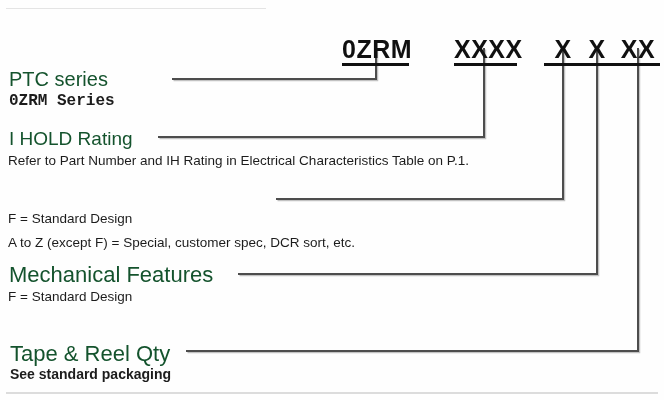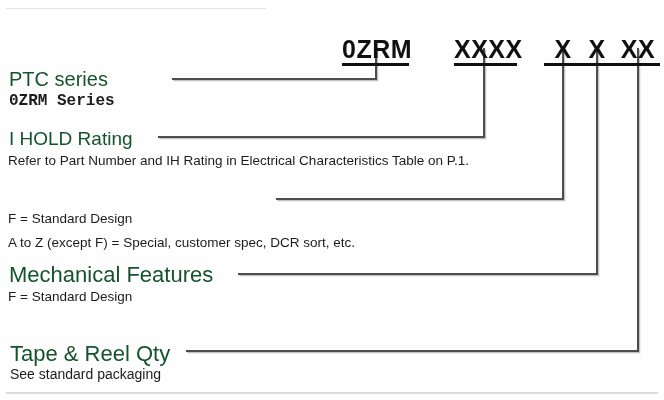--- a/index.html
+++ b/index.html
@@ -109,17 +109,17 @@
   <div class="heading" style="top:128px; font-size:19px;">I HOLD Rating</div>
   <div class="subline" style="top:153px;">Refer to Part Number and IH Rating in Electrical Characteristics Table on P.1.</div>
 
   <div class="subline" style="top:211px;">F = Standard Design</div>
   <div class="subline" style="top:235px;">A to Z (except F) = Special, customer spec, DCR sort, etc.</div>
 
   <div class="heading" style="top:262px; font-size:22px;">Mechanical Features</div>
   <div class="subline" style="top:289px;">F = Standard Design</div>
 
   <div class="heading" style="top:341px; font-size:22px; left:10px;">Tape &amp; Reel Qty</div>
-  <div class="subline" style="top:366px; font-size:14px; left:10px;">See standard packaging</div>
+  <div class="subline" style="top:366px; font-size:14px; left:10px;font-weight:bold;">See standard packaging</div>
 
   <div class="bottom-divider"></div>
 
 </div>
 
 </body></html>

